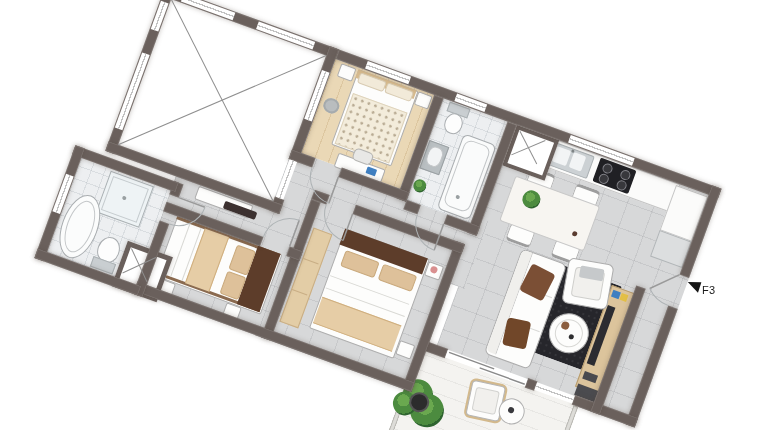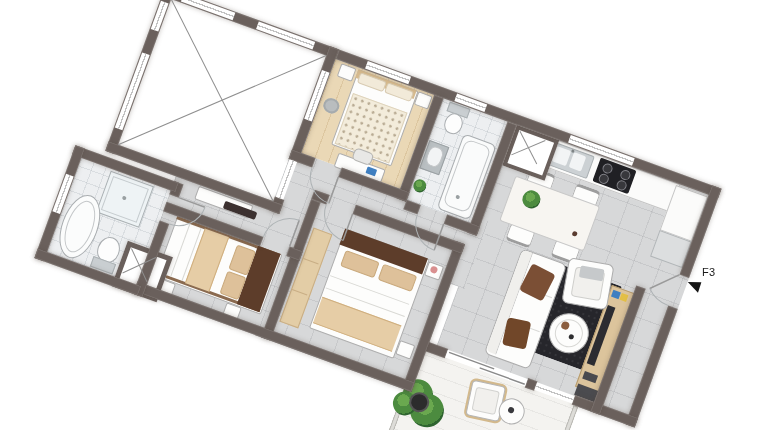--- a/index.html
+++ b/index.html
@@ -280,13 +280,13 @@
 
     <line x1="612" y1="95" x2="588.7" y2="118.3" stroke="#9a9a9a" stroke-width="1.5"></line>
     <path d="M612,128 A33,33 0 0 1 588.7,118.3" fill="none" stroke="#aeb3b5" stroke-width="1"></path>
 
     <line x1="422" y1="247" x2="470" y2="247" stroke="#8a8a8a" stroke-width="1.4"></line>
     <line x1="456" y1="251" x2="504" y2="251" stroke="#8a8a8a" stroke-width="1.4"></line>
   </svg>
 </div>
 
 <div class="abs f3-tri" style="left:687px;top:280px;"></div>
-<div class="abs f3-text" style="left:702px;top:266px;">F3</div>
+<div class="abs f3-text" style="left:702px;top:284px;">F3</div>
 
 </body></html>

